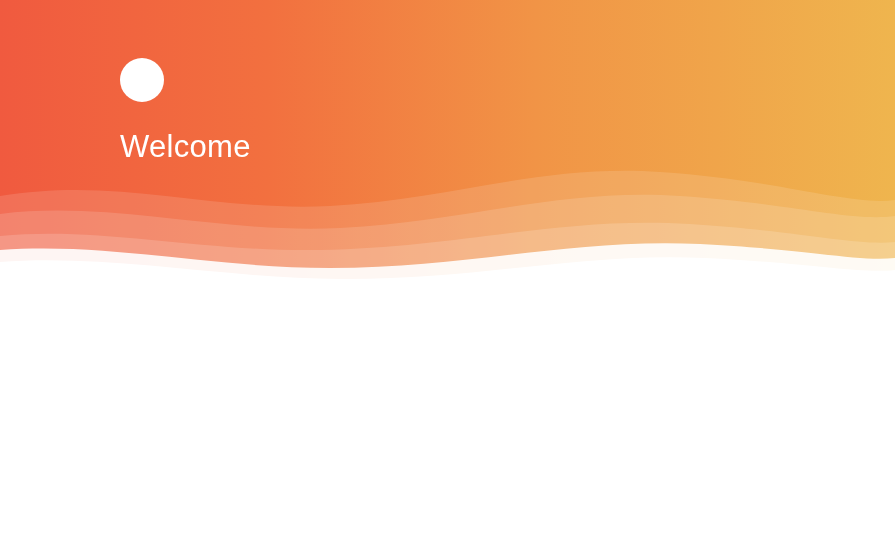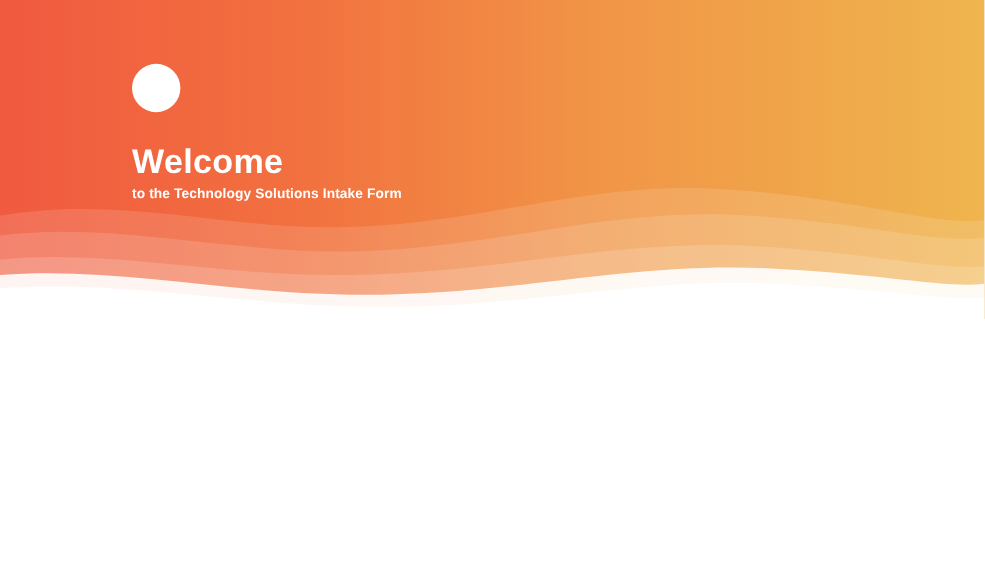--- a/index.html
+++ b/index.html
@@ -30,21 +30,21 @@
   }
   .avatar {
     width: 44px;
     height: 44px;
     border-radius: 50%;
     background: #ffffff;
     margin-bottom: 29px;
   }
   .welcome-title {
     font-size: 31px;
-    font-weight: 700;
+    font-weight: 400;
     color: #ffffff;
     letter-spacing: 0.3px;
     line-height: 1;
   }
   .welcome-sub {
     margin-top: 7px;
     font-size: 12.5px;
     font-weight: bold;
     color: #ffffff;
     letter-spacing: 0.1px;
@@ -74,21 +74,20 @@
     <path d="M0,196 C120,176 210,212 330,206 C450,200 540,164 660,172 C780,180 850,206 895,200 L895,290 L0,290 Z" fill="#ffffff" opacity="0.13"></path>
     <path d="M0,214 C110,200 220,234 340,228 C470,221 560,188 680,196 C790,203 850,222 895,216 L895,290 L0,290 Z" fill="#ffffff" opacity="0.14"></path>
     <path d="M0,236 C100,226 200,252 320,250 C460,248 560,216 690,224 C800,231 855,246 895,242 L895,290 L0,290 Z" fill="#ffffff" opacity="0.16"></path>
     <path d="M0,250 C110,242 210,268 330,268 C470,268 570,238 700,244 C805,249 858,262 895,258 L895,290 L0,290 Z" fill="#ffffff" opacity="0.9"></path>
     <path d="M0,262 C110,254 220,278 340,279 C480,280 580,252 705,258 C810,263 860,274 895,270 L895,290 L0,290 Z" fill="#ffffff"></path>
   </svg>
 
   <div class="hero-content">
     <div class="avatar"></div>
     <div class="welcome-title">Welcome</div>
-    <div class="welcome-sub">to the Technology Solutions Intake Form</div>
   </div>
 </div>
 
 <div class="main">
 
   
   
 
   
   

